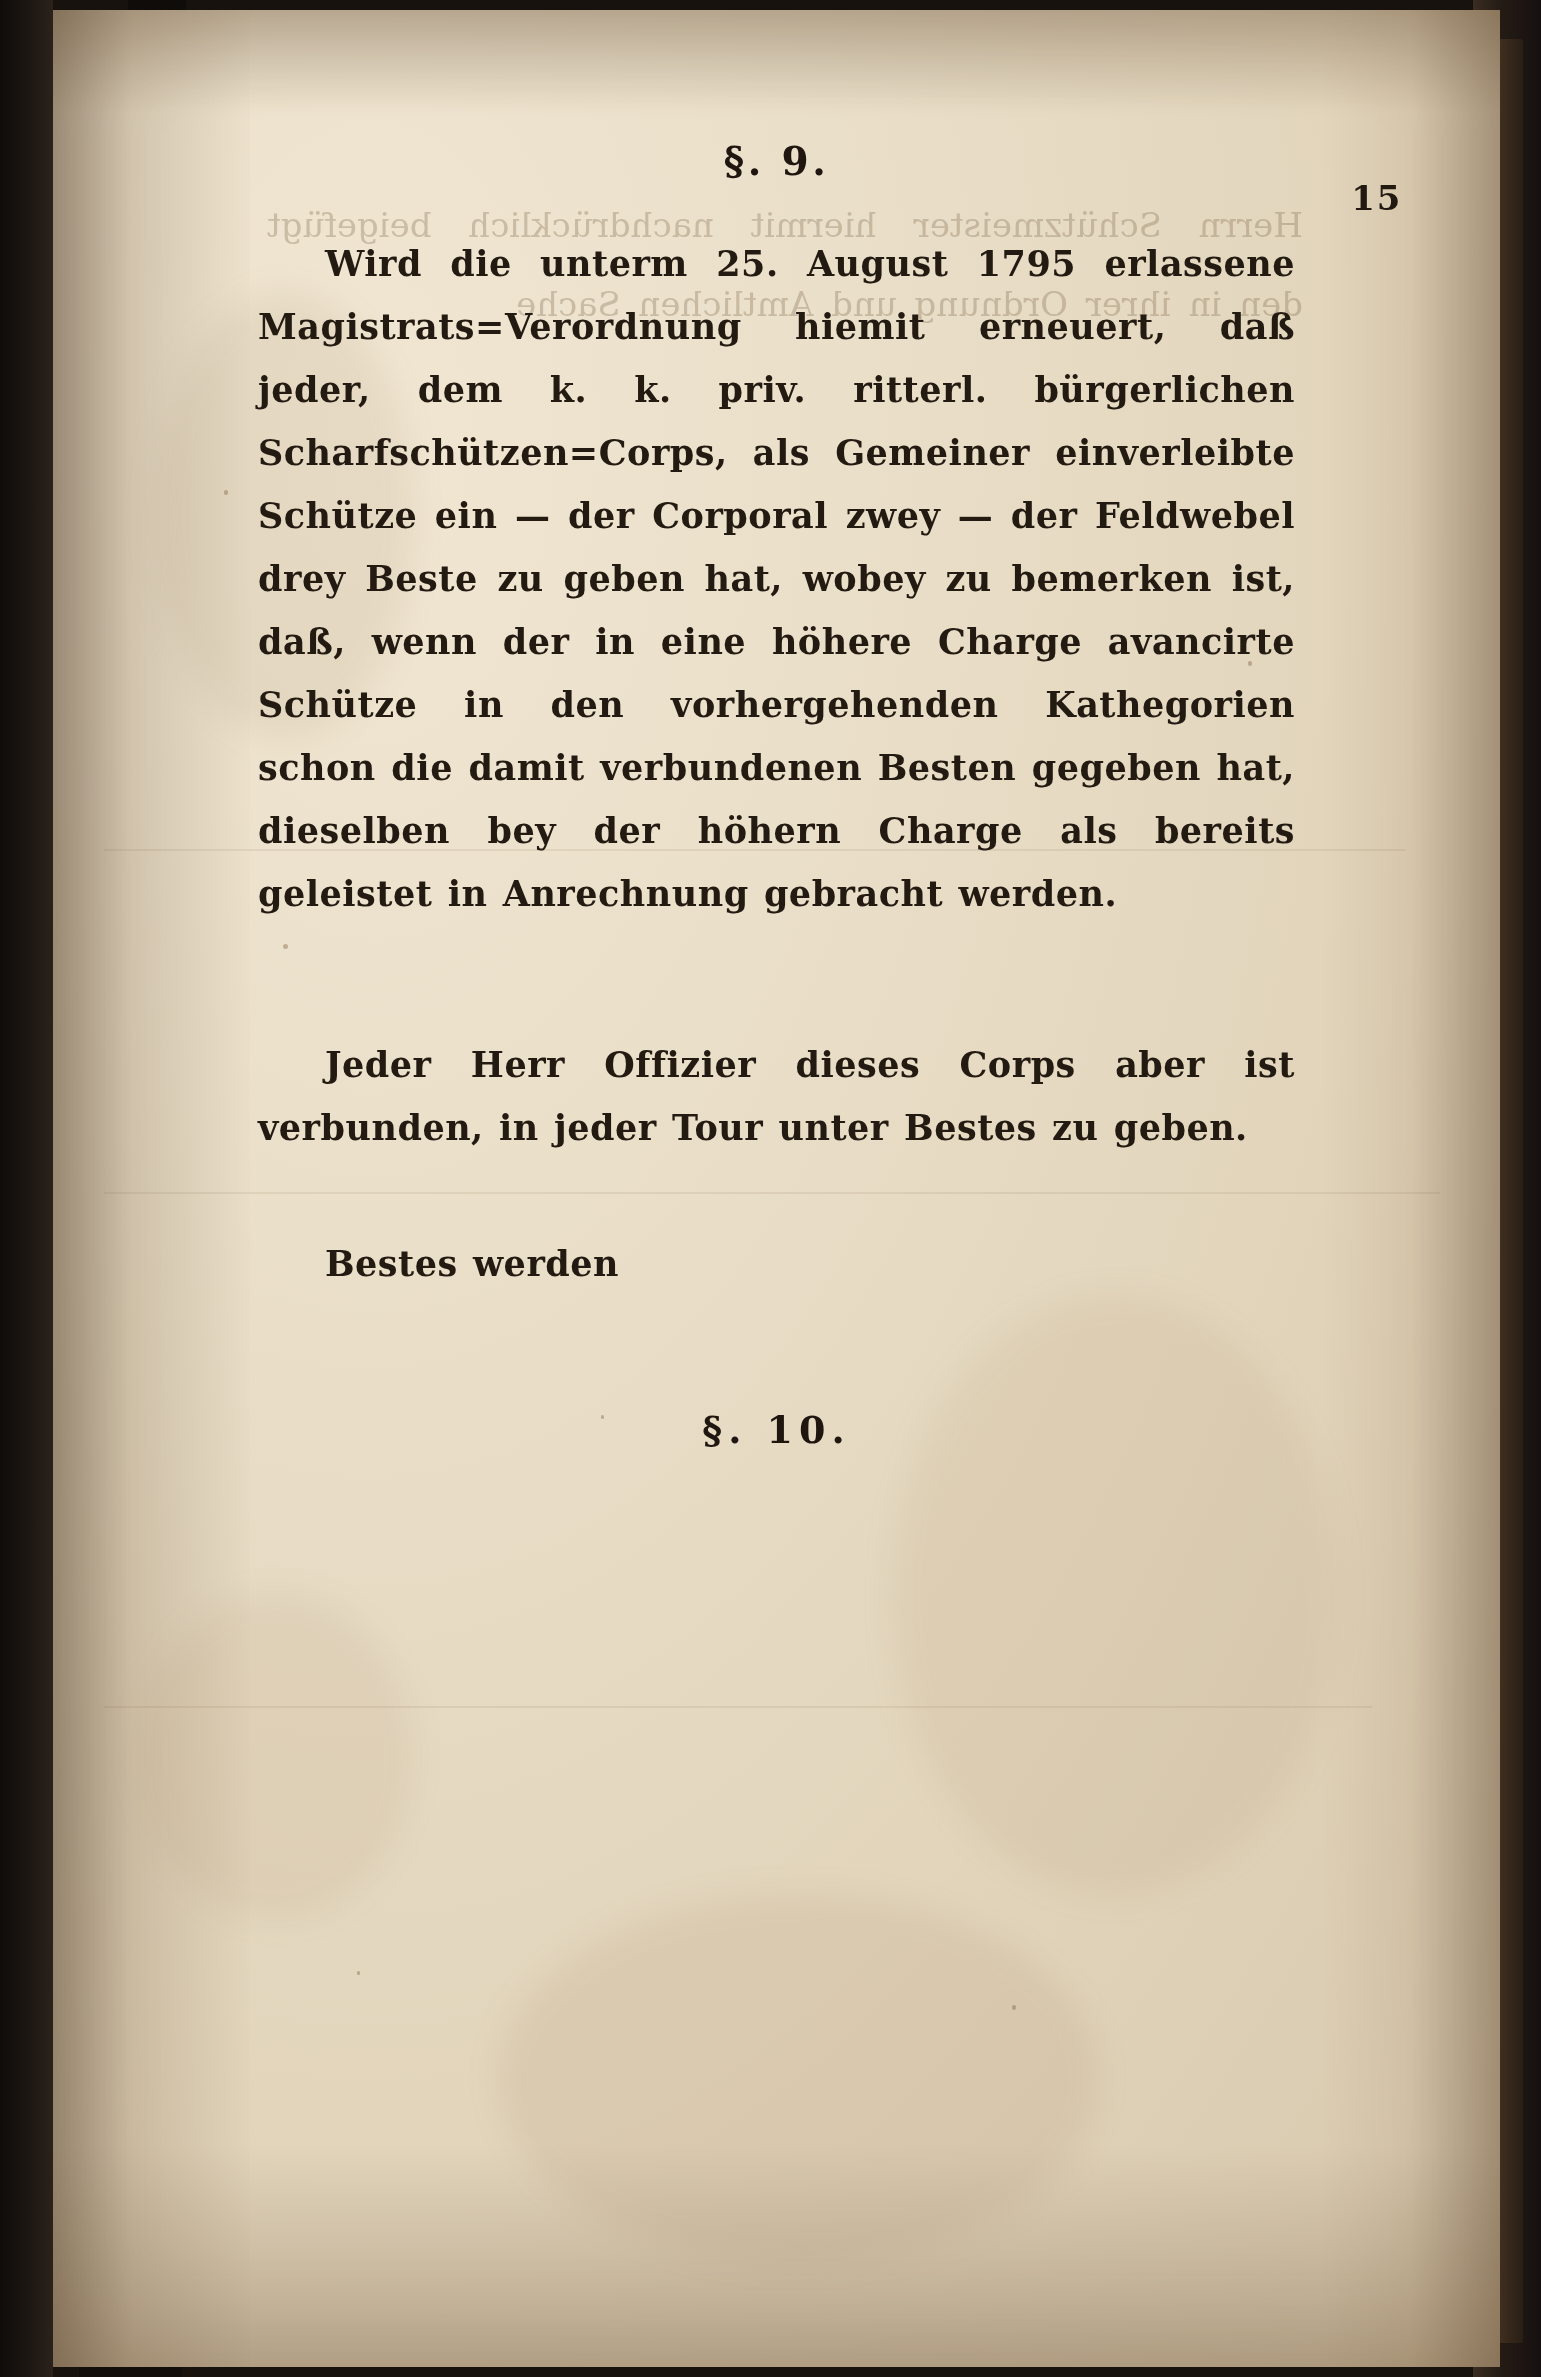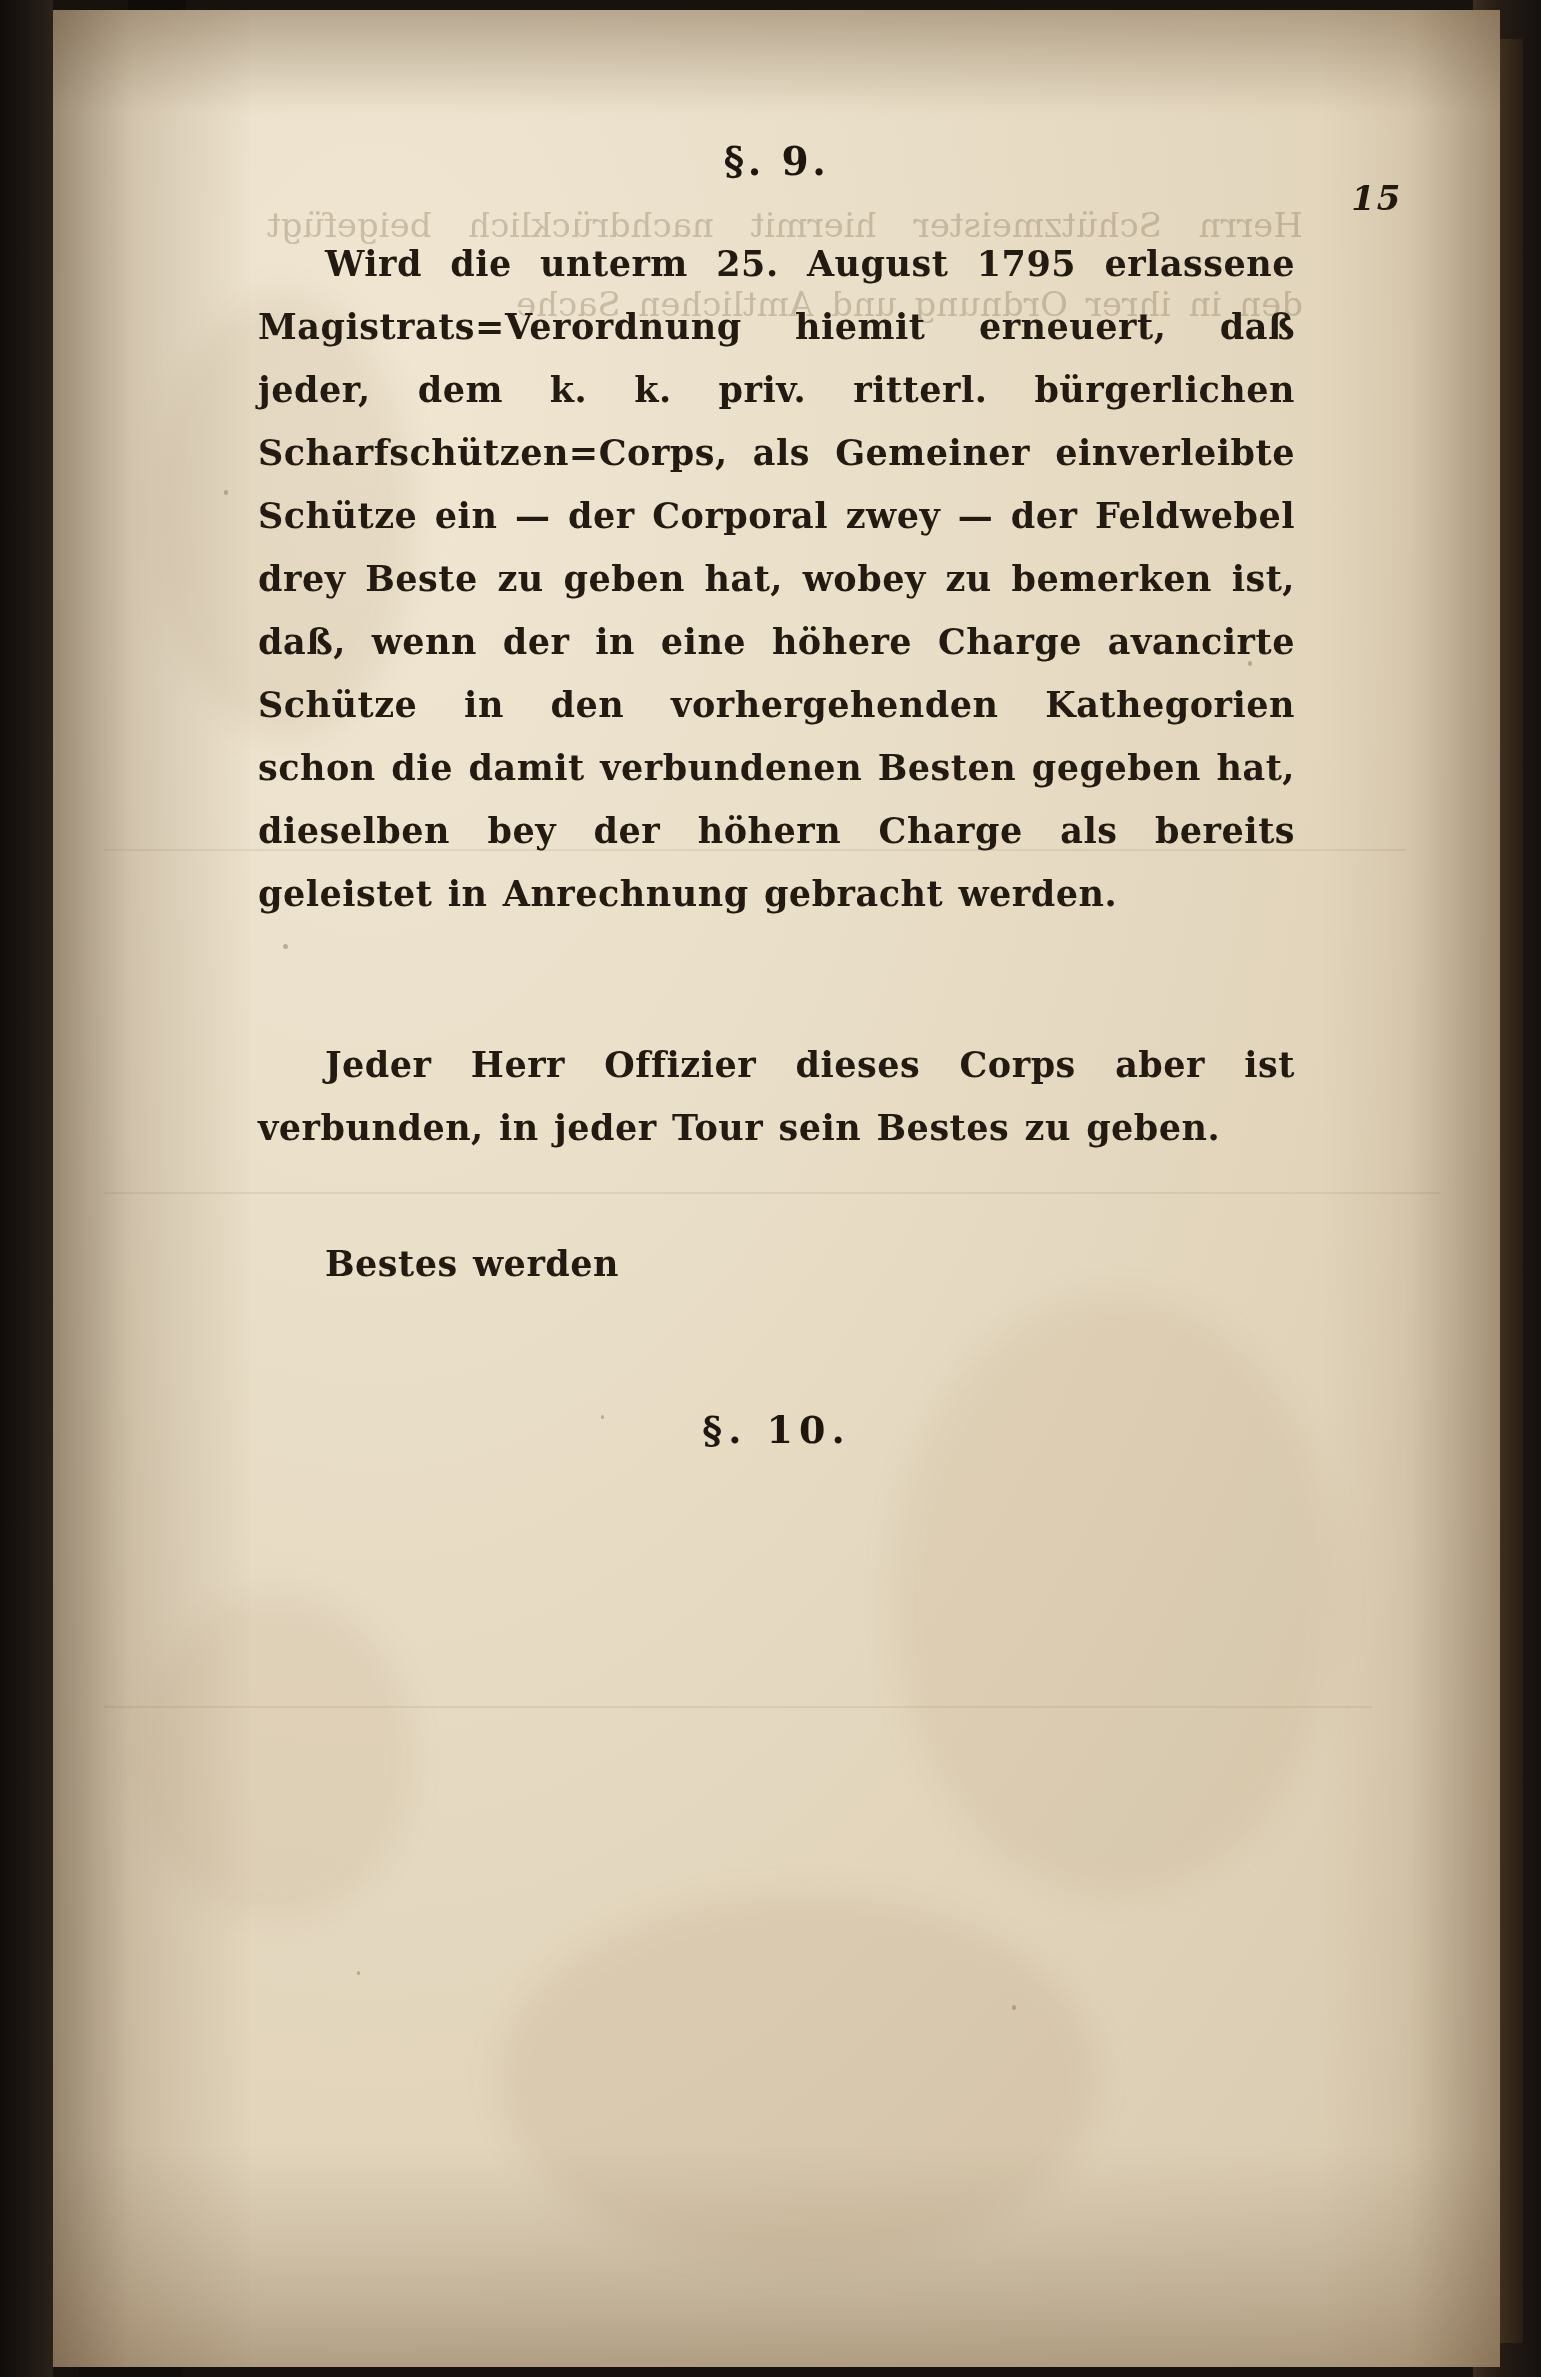--- a/index.html
+++ b/index.html
@@ -125,21 +125,20 @@
   }
 
   .folio {
     position: absolute;
     right: 98px;
     top: 168px;
     font-family: "DejaVu Serif", serif;
     font-size: 34px;
     letter-spacing: 1.7px;
     color: #241a12;
-    font-style: italic;
   }
 
   
   .fraktur {
     font-family: "DejaVu Serif", serif;
     color: #221910;
     font-weight: 600;
     -webkit-font-smoothing: antialiased;
   }
 
@@ -238,21 +237,21 @@
     <div class="folio fraktur">15</div>
 
     <div class="textblock">
 
       <div class="section-head fraktur">§. 9.</div>
 
       <p class="para indent fraktur">Wird die unterm 25. August 1795 erlassene Magistrats=Verordnung hiemit erneuert, daß jeder, dem k. k. priv. ritterl. bürgerlichen Scharfschützen=Corps, als Gemeiner einverleibte Schütze ein — der Corporal zwey — der Feldwebel drey Beste zu geben hat, wobey zu bemerken ist, daß, wenn der in eine höhere Charge avancirte Schütze in den vorhergehenden Kathegorien schon die damit verbundenen Besten gegeben hat, dieselben bey der höhern Charge als bereits geleistet in Anrechnung gebracht werden.</p>
 
       <div class="gap-lg"></div>
 
-      <p class="para indent fraktur">Jeder Herr Offizier dieses Corps aber ist verbunden, in jeder Tour sein Bestes zu geben.</p>
+      <p class="para indent fraktur">Jeder Herr Offizier dieses Corps aber ist verbunden, in jeder Tour unter Bestes zu geben.</p>
 
       <div class="gap-md"></div>
 
       <p class="para indent fraktur">Bestes werden</p>
 
       <div class="gap-lg"></div>
 
       <div class="section-head2 fraktur">§. 10.</div>
 
 

